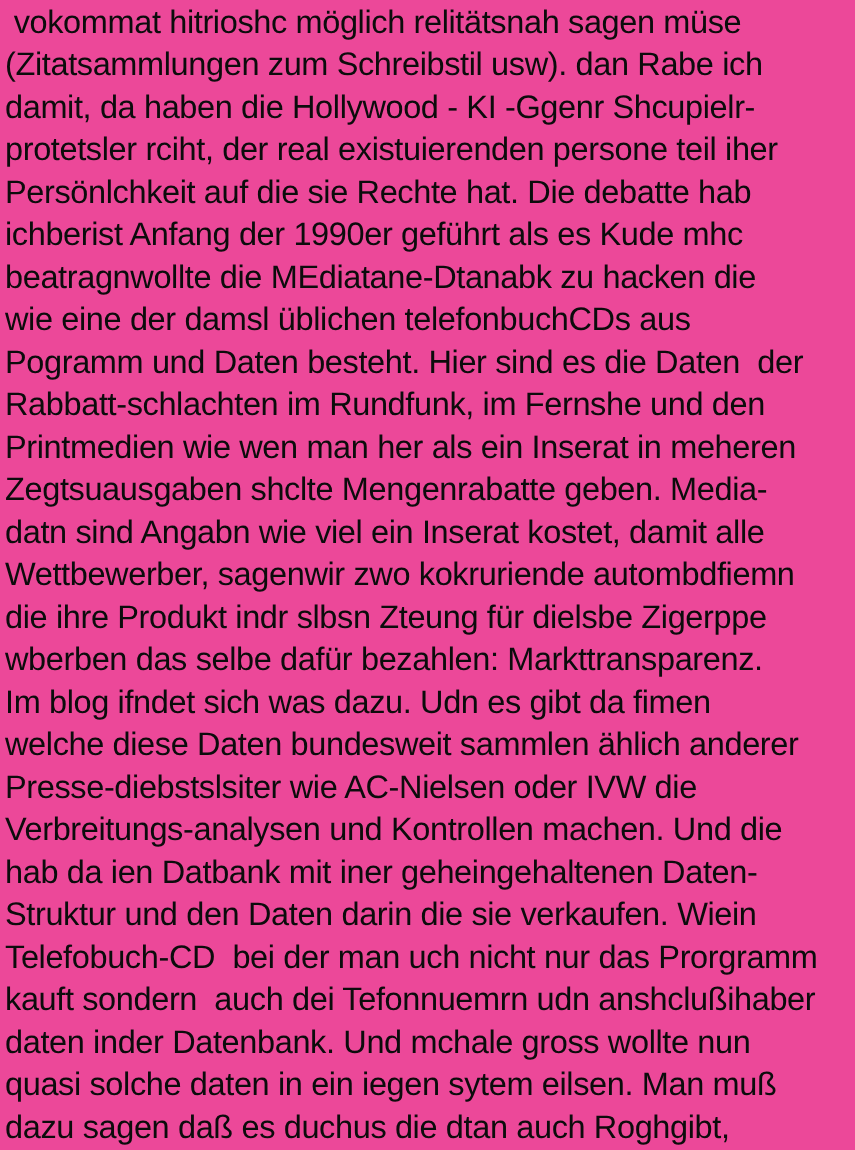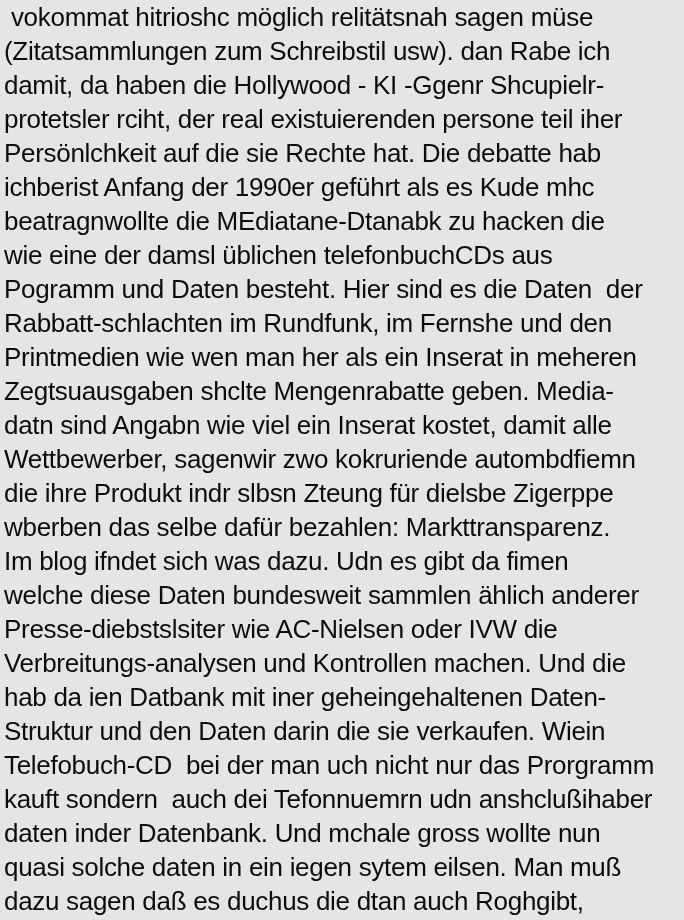--- a/index.html
+++ b/index.html
@@ -4,21 +4,21 @@
 <style>
   html, body {
     margin: 0;
     padding: 0;
     background: #ffffff;
   }
   .page {
     position: relative;
     width: 684px;
     height: 920px;
-    background: #e5e5e5;
+    background: #ec4899;
     overflow: hidden;
     box-sizing: border-box;
   }
   .document-text {
     position: absolute;
     top: 0px;
     left: 4px;
     width: 690px;
     font-family: "Liberation Sans", "DejaVu Sans", sans-serif;
     font-size: 26px;

